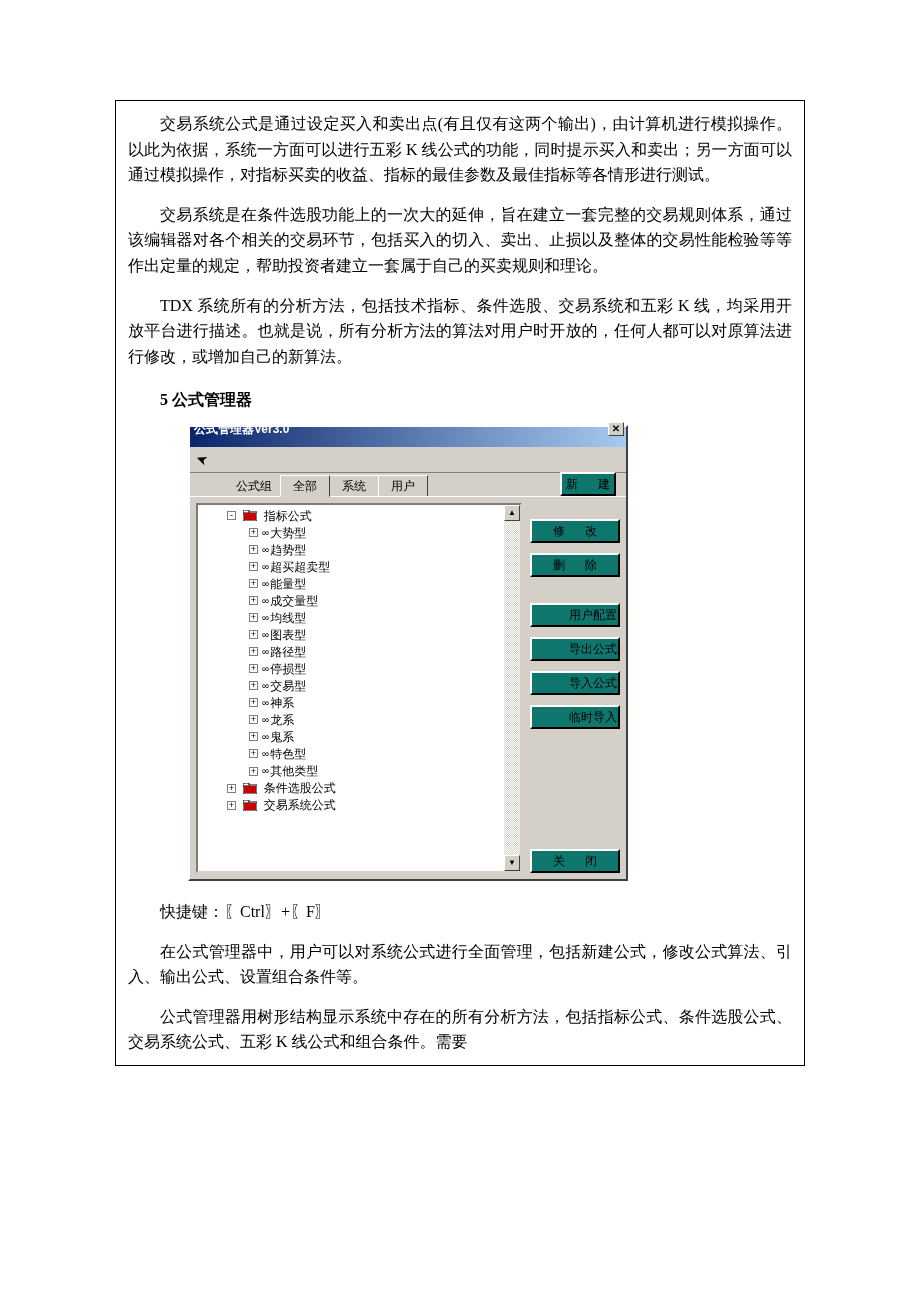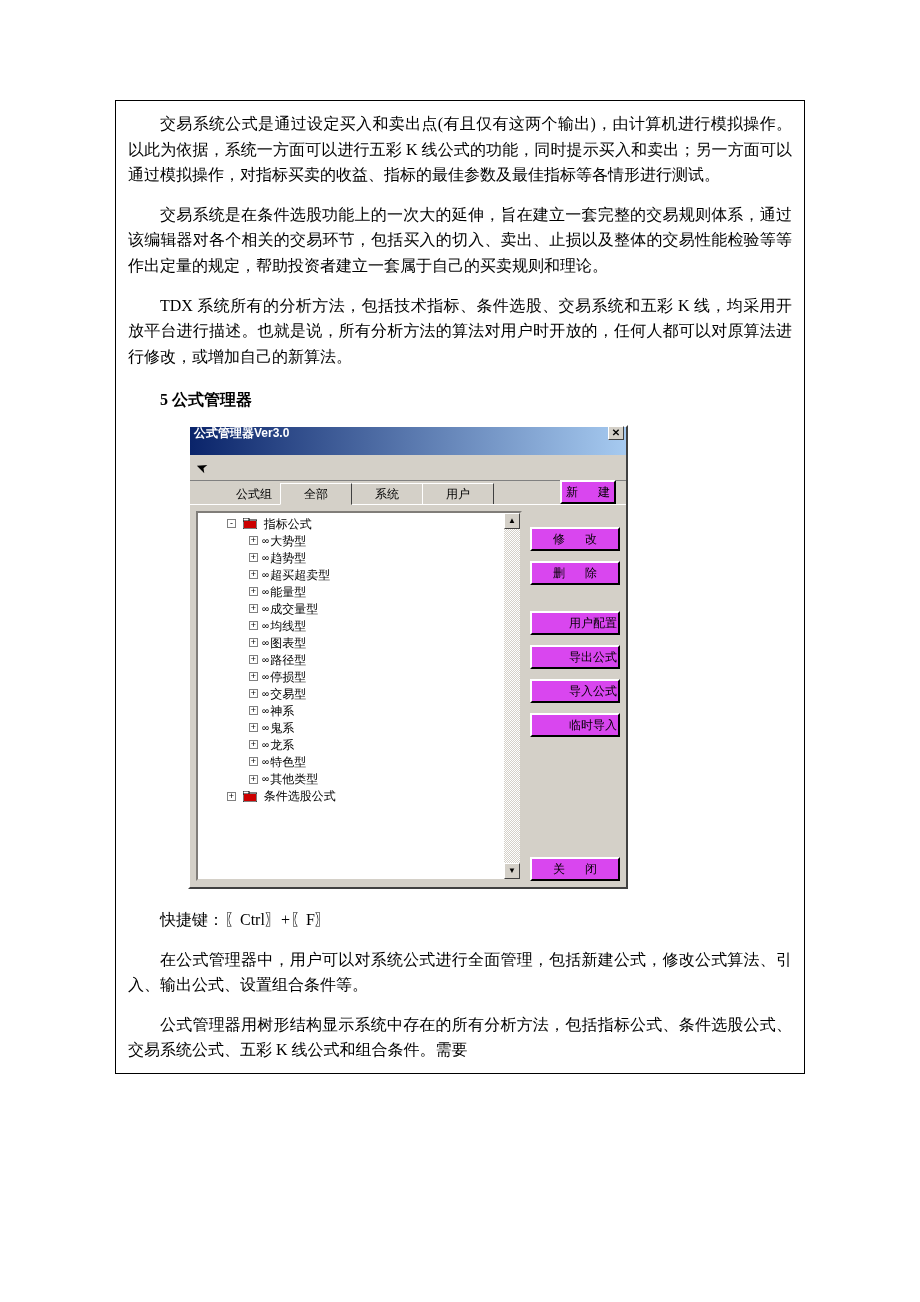--- a/index.html
+++ b/index.html
@@ -45,21 +45,21 @@
     font-family: "SimSun", "宋体", sans-serif;
     font-size: 12px;
     line-height: 1.2;
   }
   .titlebar {
     background: linear-gradient(to right, #0a246a, #a6caf0);
     color: #fff;
     font-weight: bold;
     display: flex;
     align-items: center;
-    height: 28px;
+    height: 20px;
     padding: 0 2px 16px 4px;
     justify-content: center;
   }
   .titlebar .ttext { flex: 1; }
   .closebtn {
     width: 16px; height: 14px;
     background: #d4d0c8;
     border: 1px solid #fff;
     border-right-color: #404040;
     border-bottom-color: #404040;
@@ -88,21 +88,21 @@
     height: 24px;
     padding: 2px 6px 0 6px;
     border-bottom: 1px solid #fff;
     gap: 0;
   }
   .tablabel {
     padding: 3px 8px;
     margin-left: 32px;
   }
   .tab {
-    padding: 3px 23px;
+    padding: 3px 12px;
     border: 1px solid #fff;
     border-bottom: none;
     border-right-color: #404040;
     background: #d4d0c8;
     margin-right: -1px;
     cursor: pointer;
   }
   .tab.active {
     background: #d4d0c8;
     position: relative;
@@ -181,21 +181,21 @@
   .side-buttons {
     width: 90px;
     display: flex;
     flex-direction: column;
     gap: 10px;
   }
   .side-buttons .spacer-sm { height: 6px; }
   .side-buttons .spacer-lg { flex: 1; }
   .winbtn {
     height: 24px;
-    background: #d946ef;
+    background: #0f766e;
     border: 2px outset #fff;
     border-right-color: #404040;
     border-bottom-color: #404040;
     font-size: 12px;
     font-family: "SimSun", sans-serif;
     text-align: center;
     line-height: 20px;
     letter-spacing: 4px;
     padding-left: 4px;
     cursor: pointer;
@@ -271,34 +271,45 @@
                 <li class="lvl1"><span class="box">+</span><span class="chain-icon">∞</span><span class="tree-label">趋势型</span></li>
                 <li class="lvl1"><span class="box">+</span><span class="chain-icon">∞</span><span class="tree-label">超买超卖型</span></li>
                 <li class="lvl1"><span class="box">+</span><span class="chain-icon">∞</span><span class="tree-label">能量型</span></li>
                 <li class="lvl1"><span class="box">+</span><span class="chain-icon">∞</span><span class="tree-label">成交量型</span></li>
                 <li class="lvl1"><span class="box">+</span><span class="chain-icon">∞</span><span class="tree-label">均线型</span></li>
                 <li class="lvl1"><span class="box">+</span><span class="chain-icon">∞</span><span class="tree-label">图表型</span></li>
                 <li class="lvl1"><span class="box">+</span><span class="chain-icon">∞</span><span class="tree-label">路径型</span></li>
                 <li class="lvl1"><span class="box">+</span><span class="chain-icon">∞</span><span class="tree-label">停损型</span></li>
                 <li class="lvl1"><span class="box">+</span><span class="chain-icon">∞</span><span class="tree-label">交易型</span></li>
                 <li class="lvl1"><span class="box">+</span><span class="chain-icon">∞</span><span class="tree-label">神系</span></li>
+                <li class="lvl1"><span class="box">+</span><span class="chain-icon">∞</span><span class="tree-label">龙系</span></li>
                 <li class="lvl1"><span class="box">+</span><span class="chain-icon">∞</span><span class="tree-label">鬼系</span></li>
-                <li class="lvl1"><span class="box">+</span><span class="chain-icon">∞</span><span class="tree-label">龙系</span></li>
                 <li class="lvl1"><span class="box">+</span><span class="chain-icon">∞</span><span class="tree-label">特色型</span></li>
                 <li class="lvl1"><span class="box">+</span><span class="chain-icon">∞</span><span class="tree-label">其他类型</span></li>
                 <li class="lvl0">
                   <span class="box">+</span>
                   <span class="folder-icon">
                     <svg viewBox="0 0 14 11" width="14" height="11">
                         <rect x="0" y="2" width="14" height="9" fill="#fff" stroke="#000"></rect>
                         <rect x="0" y="0" width="6" height="3" fill="#fff" stroke="#000"></rect>
                         <rect x="1" y="3" width="12" height="7" fill="#c00"></rect>
                       </svg>
                   </span>
                   <span class="tree-label">条件选股公式</span>
+                </li>
+                <li class="lvl0">
+                  <span class="box">+</span>
+                  <span class="folder-icon">
+                    <svg viewBox="0 0 14 11" width="14" height="11">
+                        <rect x="0" y="2" width="14" height="9" fill="#fff" stroke="#000"></rect>
+                        <rect x="0" y="0" width="6" height="3" fill="#fff" stroke="#000"></rect>
+                        <rect x="1" y="3" width="12" height="7" fill="#c00"></rect>
+                      </svg>
+                  </span>
+                  <span class="tree-label">交易系统公式</span>
                 </li>
               </ul>
             </div>
             <div class="scrollbar">
               <div class="sb-btn">▲</div>
               <div class="sb-track"></div>
               <div class="sb-btn">▼</div>
             </div>
           </div>
 

